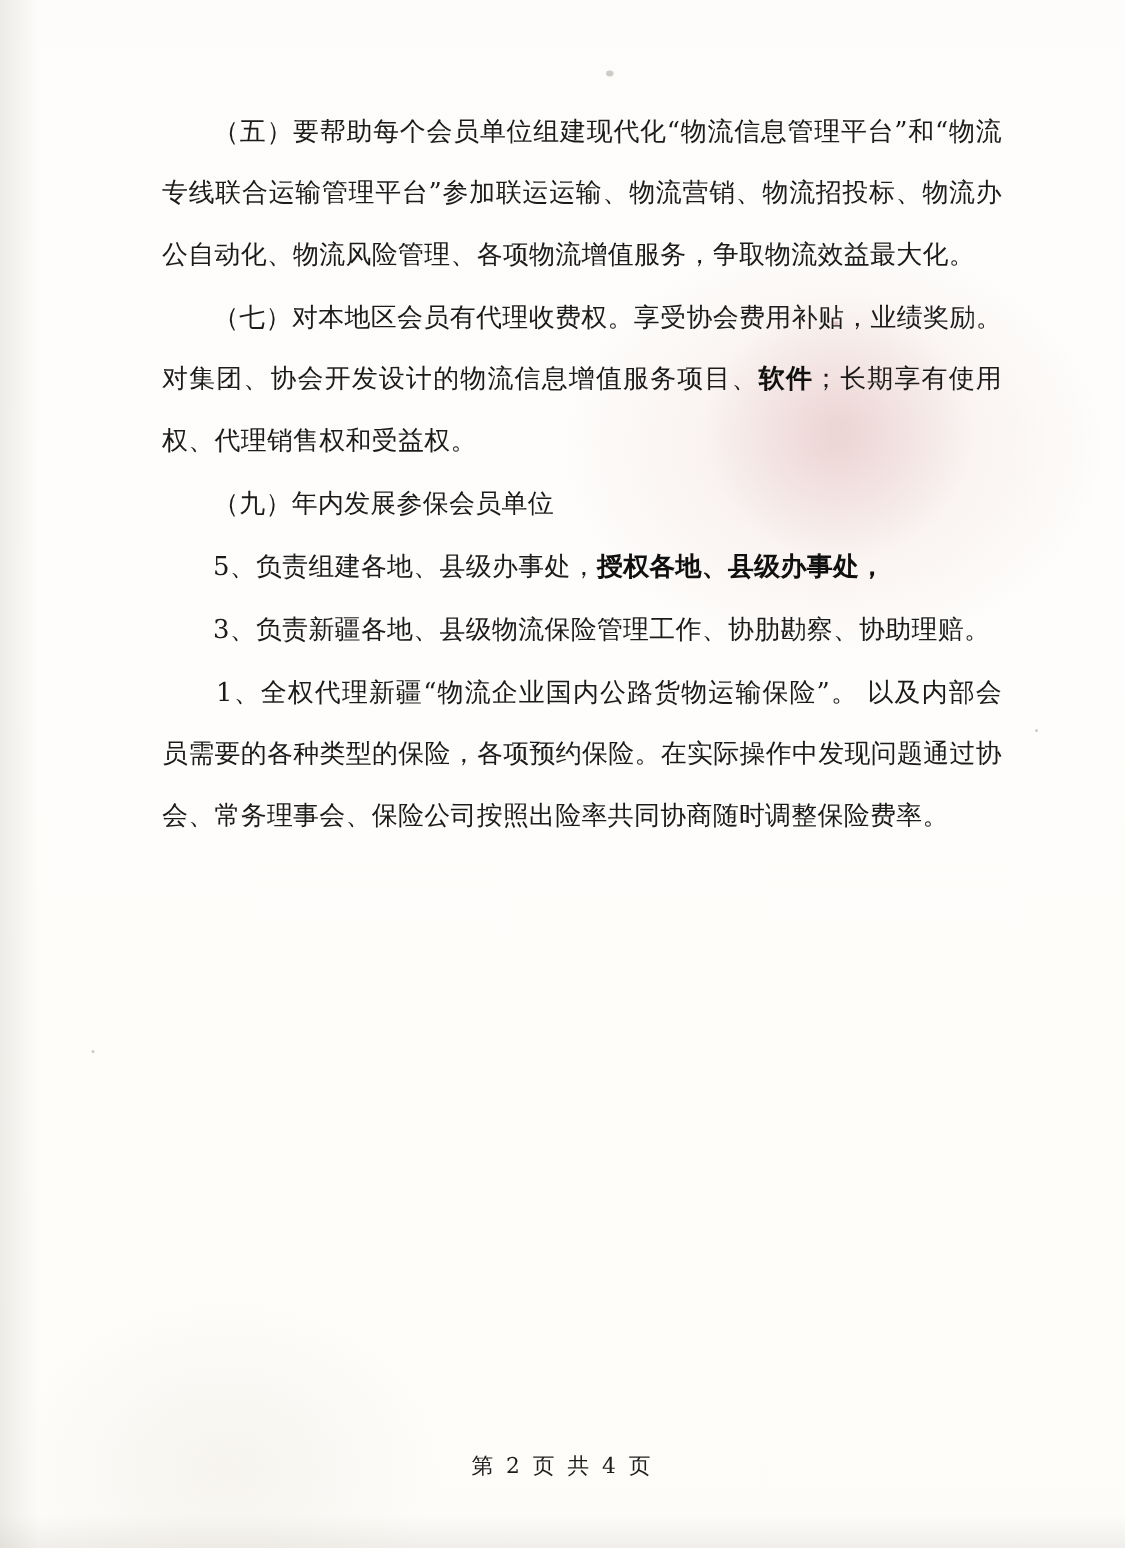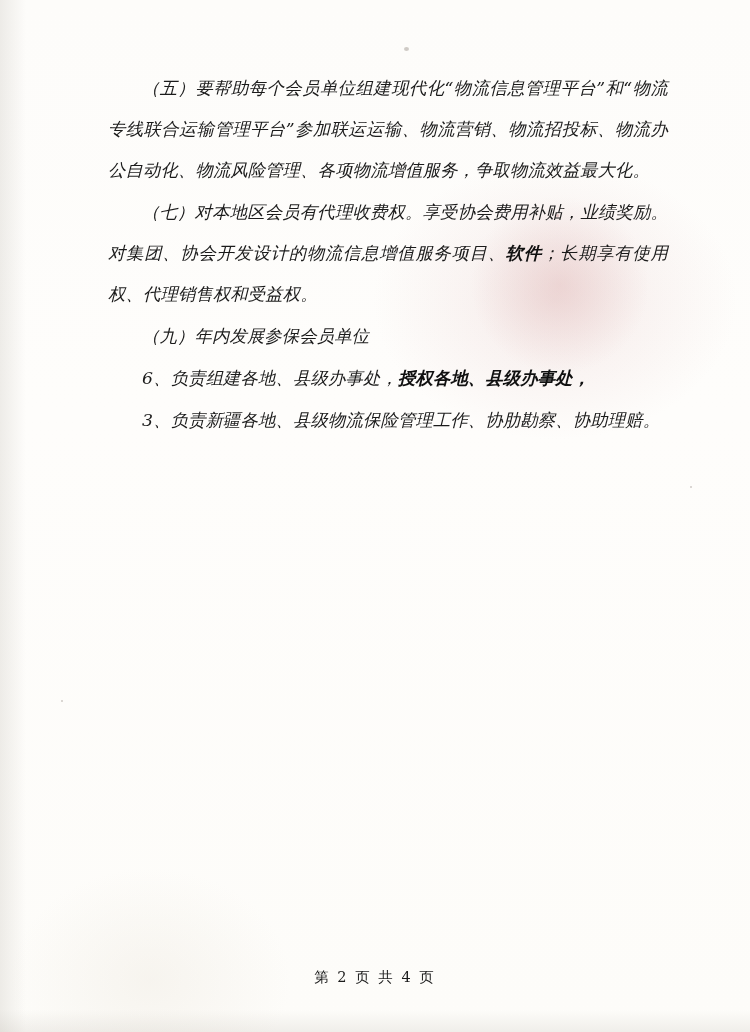--- a/index.html
+++ b/index.html
@@ -35,21 +35,21 @@
   p.para {
     margin: 0 0 1px 0;
     font-size: 17.3px;
     line-height: 41px;
     color: #1b1b1b;
     text-align: justify;
     letter-spacing: 0.2px;
     font-family: "DejaVu Serif", "Liberation Serif", serif;
   }
 
-  p.indent-1 { text-indent: 34px; font-style: italic; }
+  p.indent-1 { text-indent: 34px; }
   p.indent-2 { text-indent: 36px; }
 
   .bold {
     font-weight: bold;
     color: #101010;
   }
 
   .footer {
     position: absolute;
     left: 0;
@@ -105,18 +105,19 @@
   <div class="stamp-blur"></div>
   <div class="speck s1"></div>
   <div class="speck s2"></div>
   <div class="speck s3"></div>
   <div class="speck s4"></div>
 
   <div class="doc-body" id="doc-body">
       <p class="para indent-1"><span>（五）要帮助每个会员单位组建现代化“物流信息管理平台”和“物流专线联合运输管理平台”参加联运运输、物流营销、物流招投标、物流办公自动化、物流风险管理、各项物流增值服务，争取物流效益最大化。</span></p>
       <p class="para indent-1"><span>（七）对本地区会员有代理收费权。享受协会费用补贴，业绩奖励。对集团、协会开发设计的物流信息增值服务项目、</span><span class="bold">软件</span><span>；长期享有使用权、代理销售权和受益权。</span></p>
       <p class="para indent-1"><span>（九）年内发展参保会员单位</span></p>
-      <p class="para indent-1"><span>6、负责组建各地、县级办事处，</span><span class="bold">授权各地、县级办事处，</span></p>
+      <p class="para indent-1"><span>5、负责组建各地、县级办事处，</span><span class="bold">授权各地、县级办事处，</span></p>
       <p class="para indent-1"><span>3、负责新疆各地、县级物流保险管理工作、协肋勘察、协助理赔。</span></p>
+      <p class="para indent-2"><span>1、全权代理新疆“物流企业国内公路货物运输保险”。 以及内部会员需要的各种类型的保险，各项预约保险。在实际操作中发现问题通过协会、常务理事会、保险公司按照出险率共同协商随时调整保险费率。</span></p>
     </div>
 
   <div class="footer">第 2 页 共 4 页</div>
 </div>
 
 </body></html>

